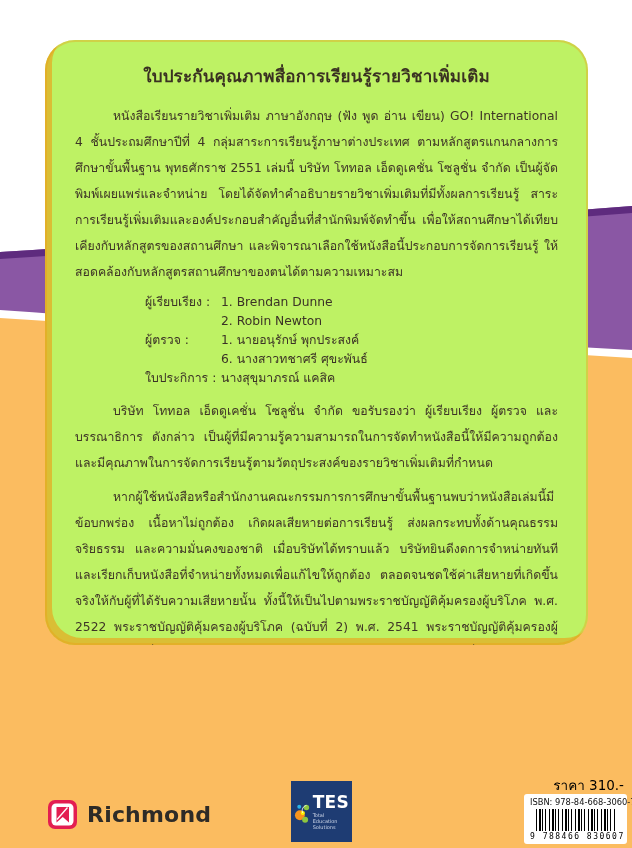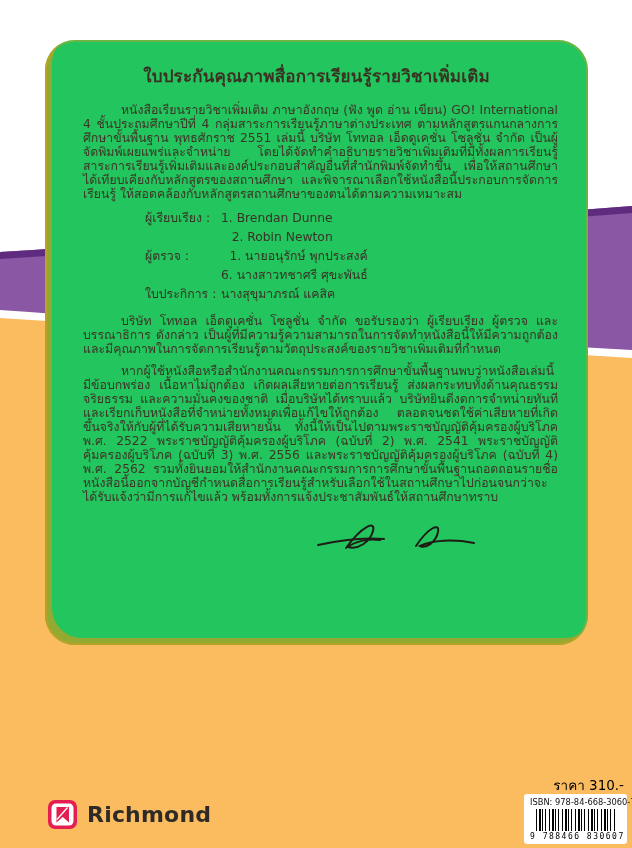--- a/index.html
+++ b/index.html
@@ -7,36 +7,36 @@
     position:relative; width:632px; height:848px; margin:0 auto;
     background:#ffffff; overflow:hidden;
     font-family:"DejaVu Sans","Liberation Sans",sans-serif;
     color:#3b3226;
   }
   .bg-svg { position:absolute; left:0; top:0; z-index:0; }
 
   
   .cert-box {
     position:absolute; left:45px; top:40px; width:543px; height:605px;
-    background:#22c55e; border-radius:30px; z-index:2;
+    background:#bef264; border-radius:30px; z-index:2;
     box-shadow: inset 0 0 0 2px rgba(242,153,17,.35), inset 7px -7px 0 rgba(240,148,14,.55);
     padding:20px 30px; box-sizing:border-box; overflow:hidden;
   }
   .cert-title {
     margin:2px 0 14px 0; text-align:center;
     font-size:17px; font-weight:bold; color:#3a3122; letter-spacing:.2px;
   }
   .para {
-    margin:0 0 8px 8px; font-size:12.3px; line-height:14px;
+    margin:0 0 8px 0; font-size:12.3px; line-height:26px;
     text-align:justify; text-indent:38px; color:#3e3526;
   }
   .credits { margin:2px 0 10px 70px; font-size:12.3px; line-height:19px; }
   .credit-row { display:flex; }
   .credit-label { width:76px; flex-shrink:0; }
-  .credit-values div { white-space:nowrap;text-align:right; }
+  .credit-values div { white-space:nowrap; }
 
   .sig-block { width:300px; margin:6px 10px 0 auto; text-align:center; }
   .signature-svg { display:block; margin:0 auto -2px auto; }
 
   
   .footer { position:absolute; left:63px; top:656px; z-index:2; color:#2f2a22; }
   .website { font-size:23px; font-weight:bold; color:#2b2721; letter-spacing:.2px; }
   .company { font-size:15px; margin-top:9px; }
   .address { font-size:12.4px; margin-top:7px; }
   .phone   { font-size:12.4px; margin-top:5px; }
@@ -131,20 +131,34 @@
   <div class="richmond">
     <svg width="31" height="31" viewBox="0 0 31 31" aria-hidden="true">
       <rect x="1" y="1" width="29" height="29" rx="7" fill="#E31E51"></rect>
       <rect x="4.5" y="4.5" width="22" height="22" rx="4.5" fill="#ffffff"></rect>
       <path d="M9.5,8 h12.5 v15.5 l-6.2,-5.4 l-6.3,5.4 Z" fill="#E31E51"></path>
       <path d="M20.5,8.5 L10,20.5" stroke="#ffffff" stroke-width="1.4"></path>
     </svg>
     <span class="richmond-text">Richmond</span>
   </div>
 
+  <div class="tes">
+    <svg width="27" height="36" viewBox="0 0 27 36" aria-hidden="true">
+      <circle cx="9" cy="23" r="7.5" fill="#F7941D"></circle>
+      <circle cx="19" cy="11" r="4.2" fill="#8DC63F"></circle>
+      <circle cx="8" cy="10" r="3" fill="#2BB3E8"></circle>
+      <circle cx="17" cy="30" r="4.6" fill="#8DC63F"></circle>
+      <circle cx="13.5" cy="19.5" r="3.2" fill="#FFF200"></circle>
+      <path d="M13.5,19.5 C11,14 14,9 19,8" fill="none" stroke="#ffffff" stroke-width="1.3"></path>
+    </svg>
+    <div class="tes-textcol">
+      <span class="tes-name">TES</span>
+      <span class="tes-tag">Total Education Solutions</span>
+    </div>
+  </div>
 
   <div class="price">ราคา 310.-</div>
 
   <div class="isbn-box">
     <div class="isbn-label">ISBN: 978-84-668-3060-7</div>
     <div class="barcode"></div>
     <div class="isbn-digits">9 788466 830607</div>
   </div>
 
 </div>

